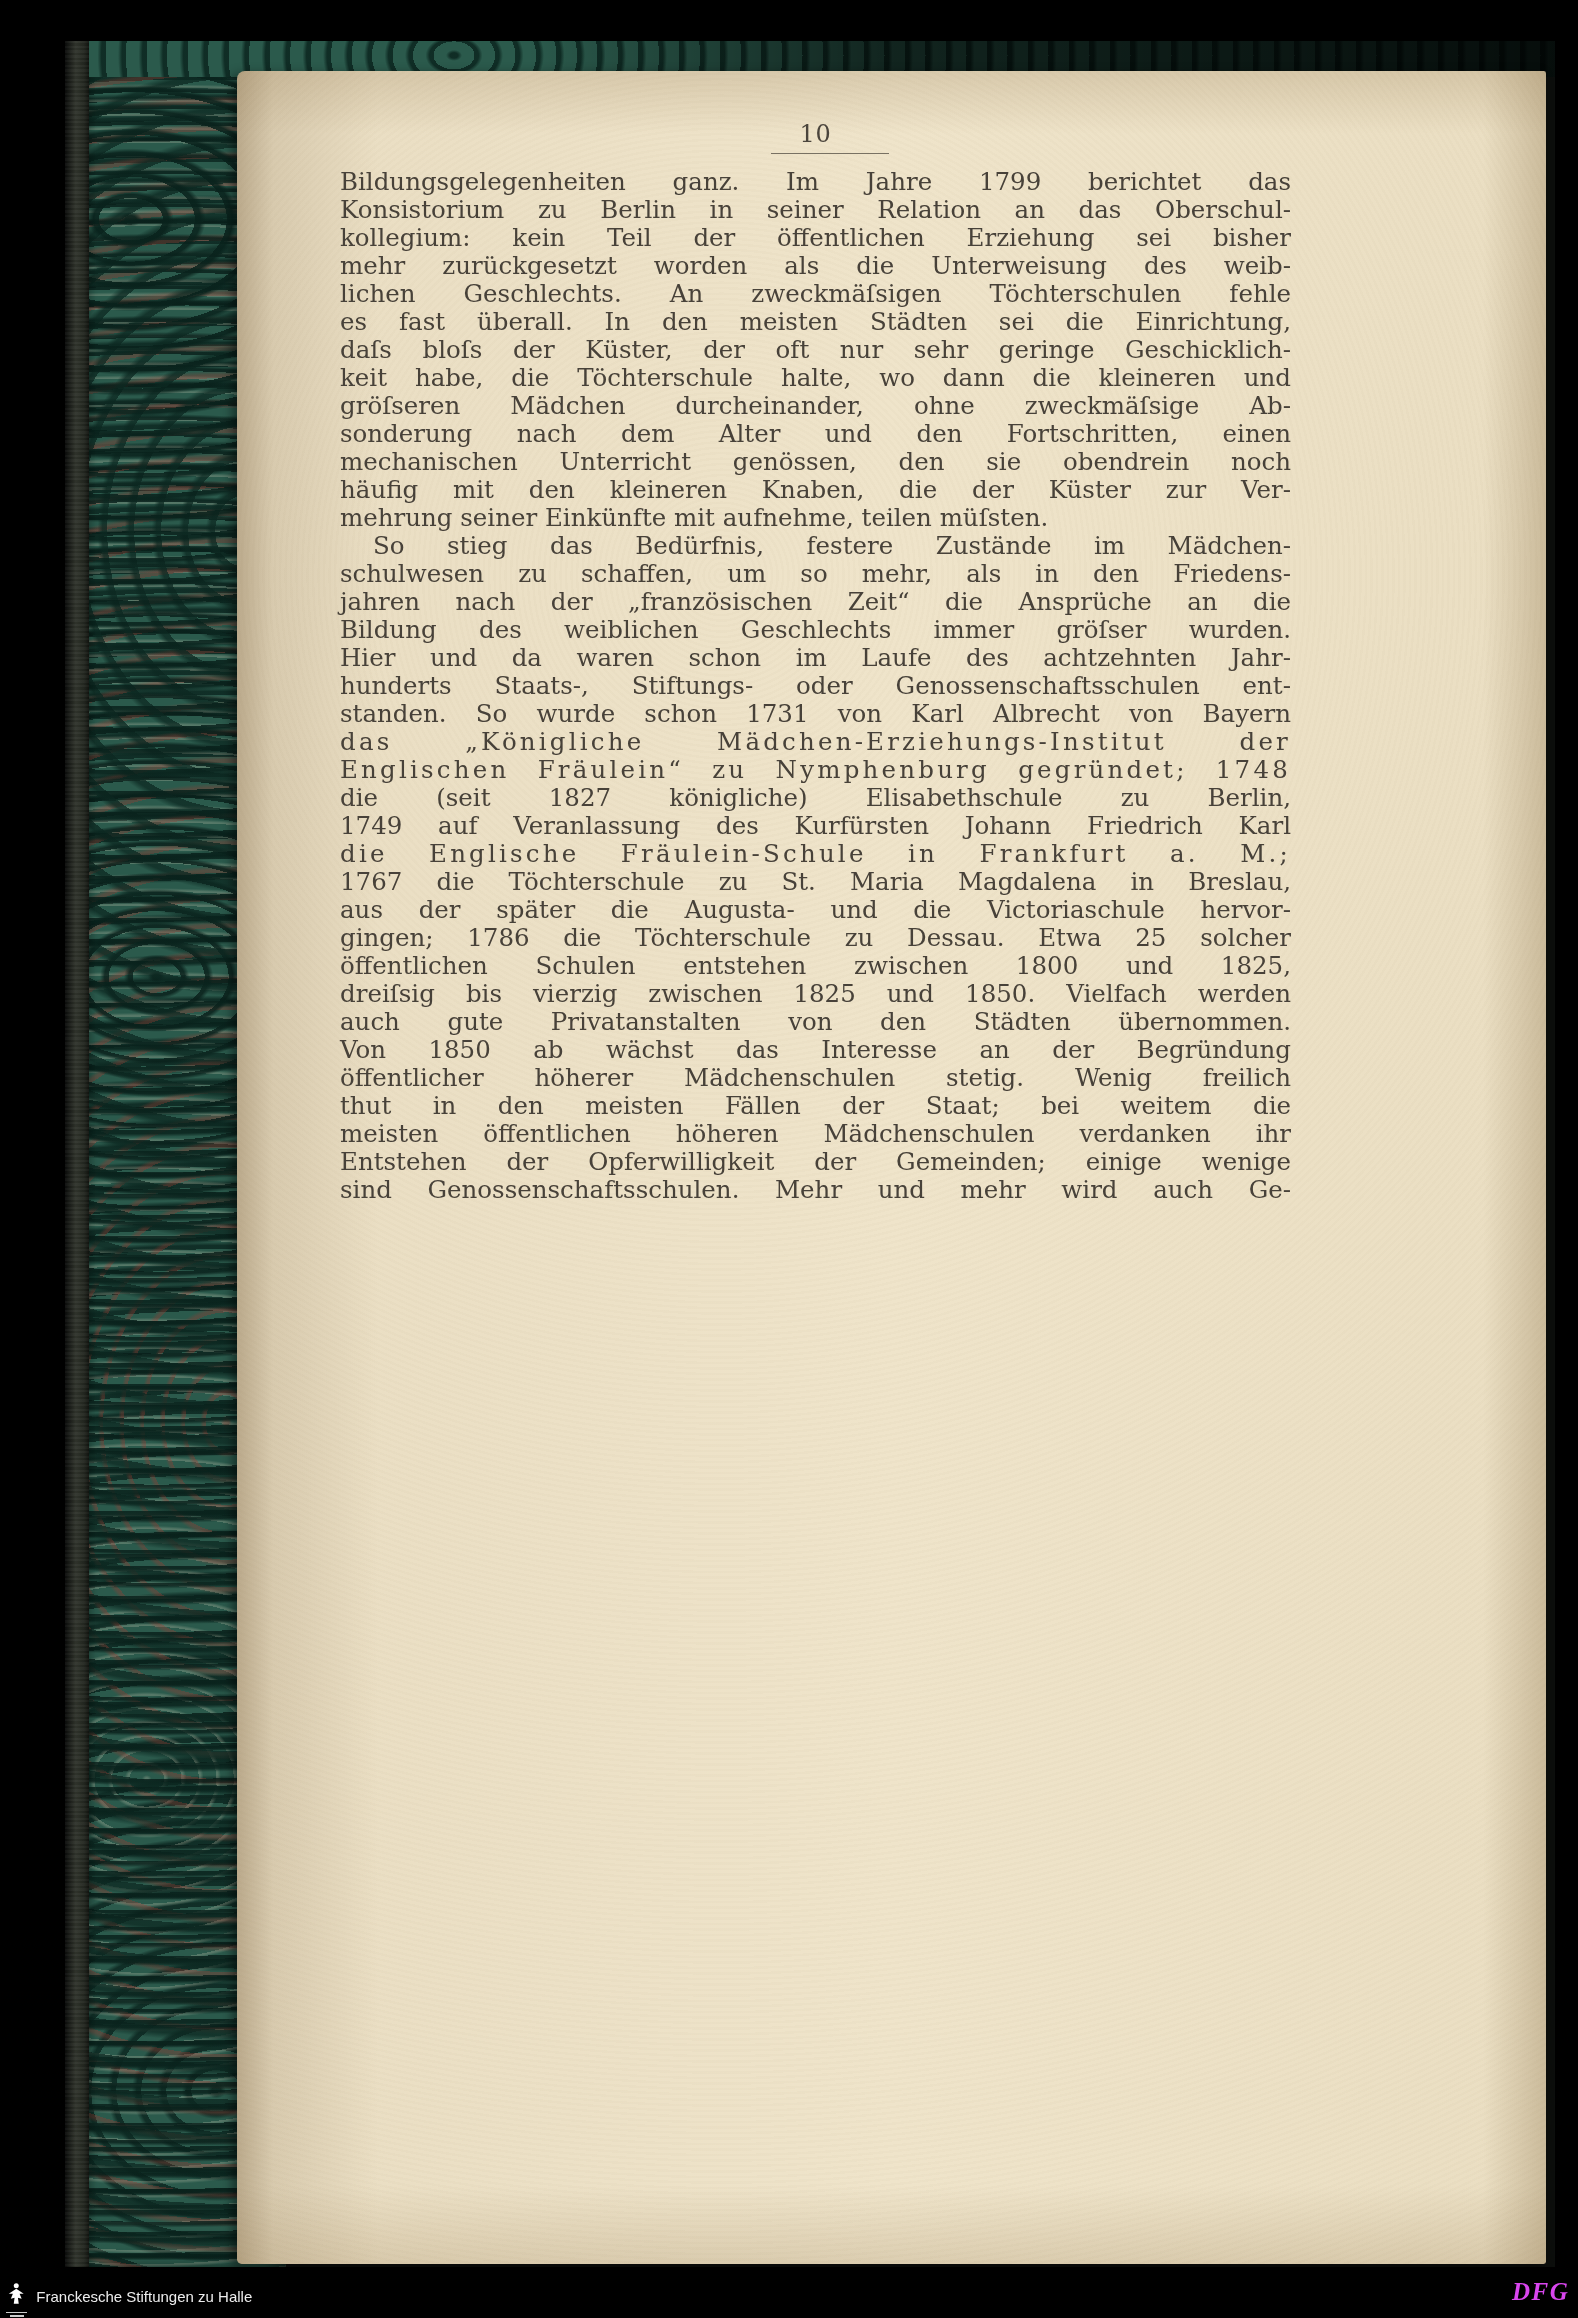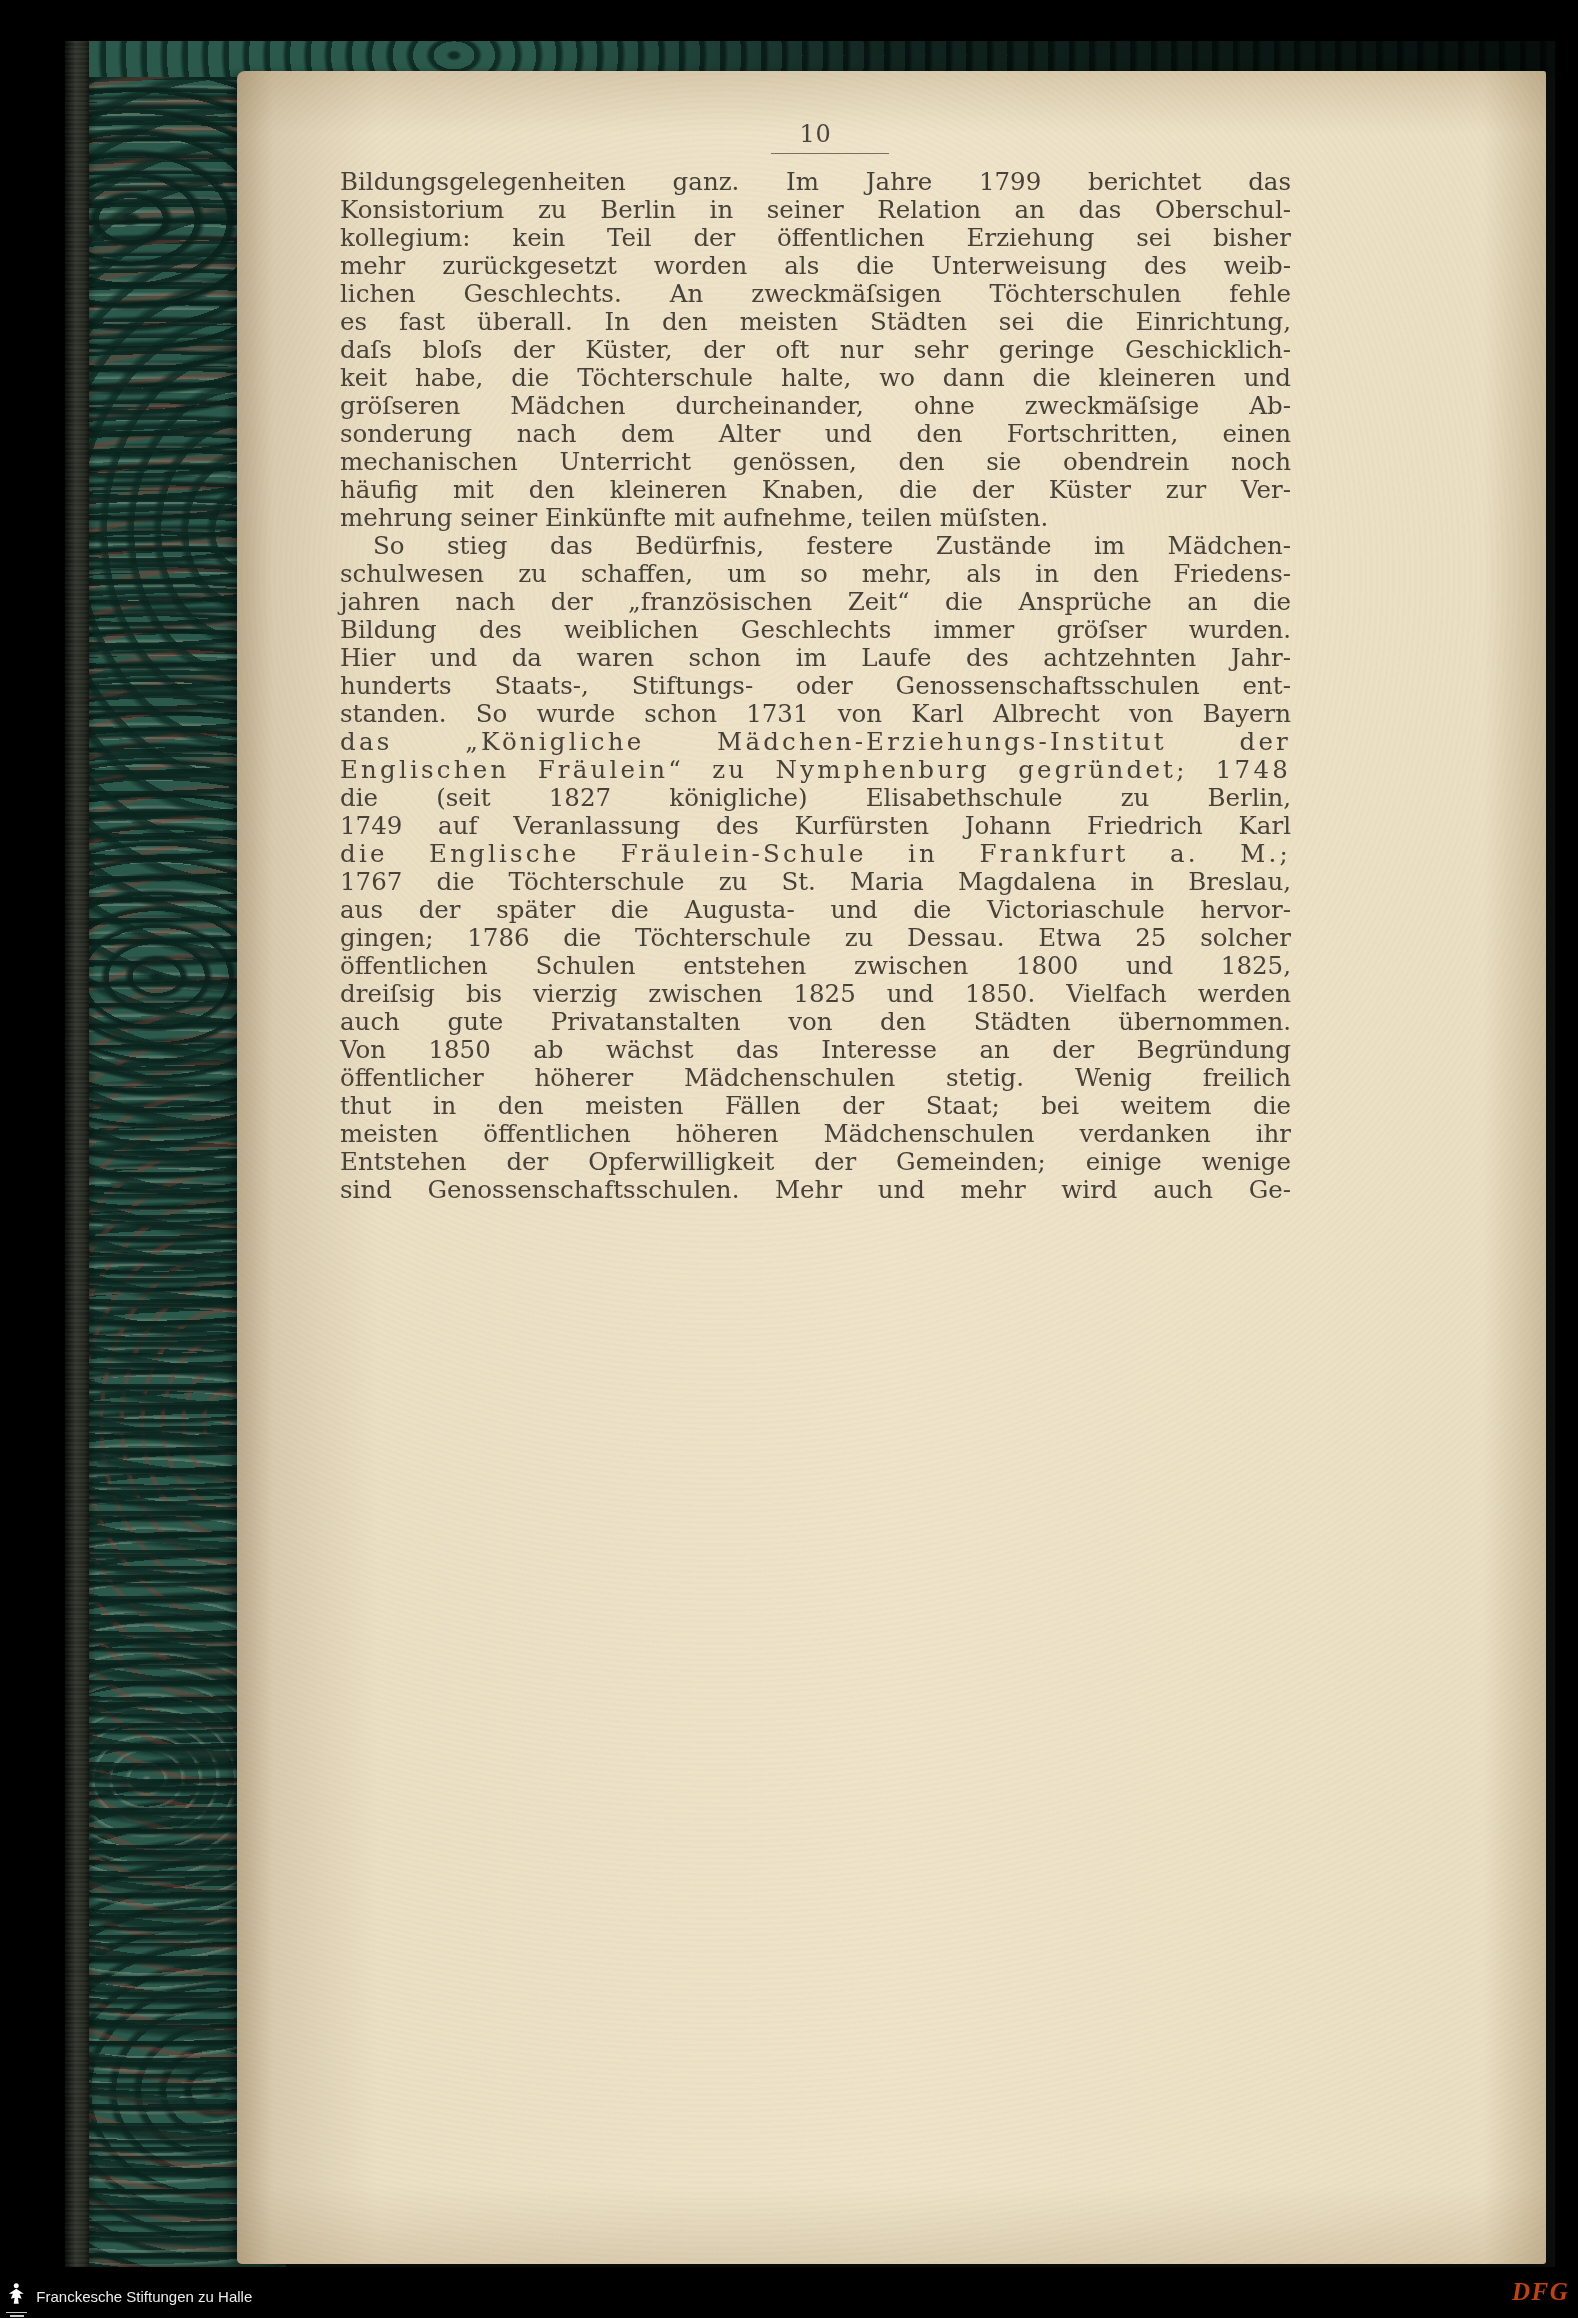--- a/index.html
+++ b/index.html
@@ -70,21 +70,21 @@
   .footer{position:absolute;left:0;bottom:0;width:100%;height:52px;background:#000;}
   .footer-left{position:absolute;left:6.3px;bottom:2.4px;display:flex;align-items:flex-end;gap:9.5px;}
   .logo-box{display:flex;flex-direction:column;align-items:center;gap:1.6px;}
   .logo-caption-bar{width:20.5px;height:1.6px;background:rgba(255,255,255,.8);}
   .logo-caption-bar.short{width:14px;}
   .library-label{
     font-family:"Liberation Sans",sans-serif;font-size:15px;color:#ededed;
     padding-bottom:12px;white-space:nowrap;
   }
   .dfg{
-    position:absolute;right:9.5px;bottom:12.6px;color:#c2410c;
+    position:absolute;right:9.5px;bottom:12.6px;color:#d946ef;
     font-family:"Liberation Serif",serif;font-style:italic;font-weight:bold;
     font-size:25px;letter-spacing:1.6px;
   }
 </style>
 </head>
 <body>
 
 <div class="scan">
 
   <div class="book">

